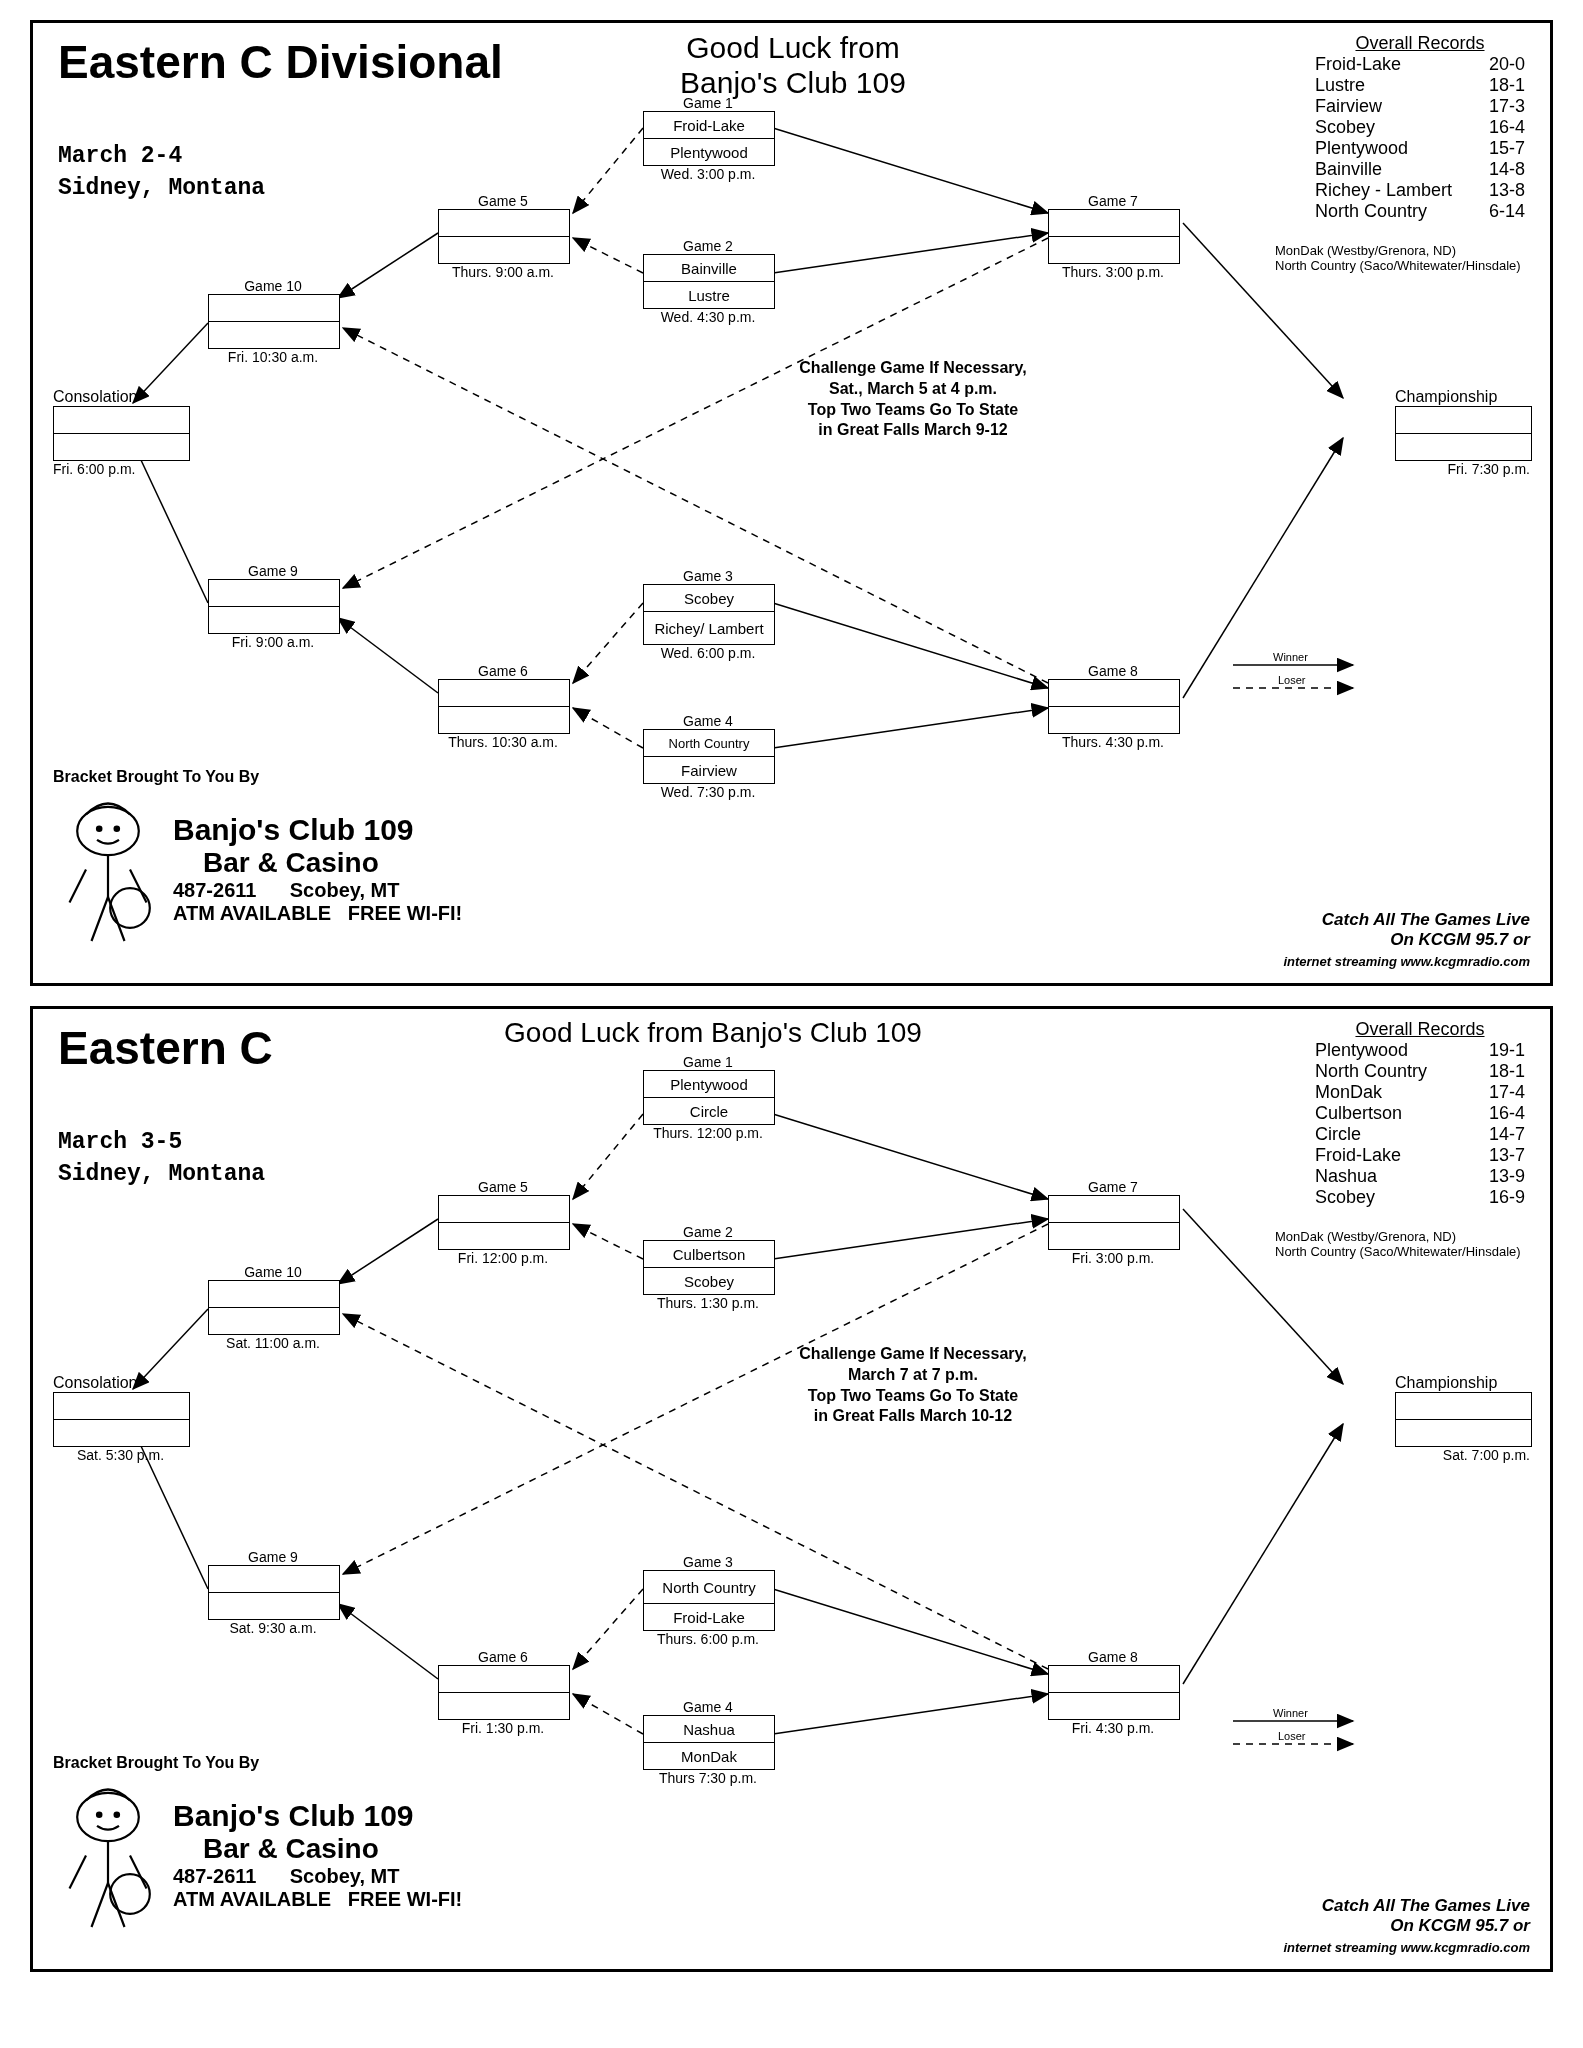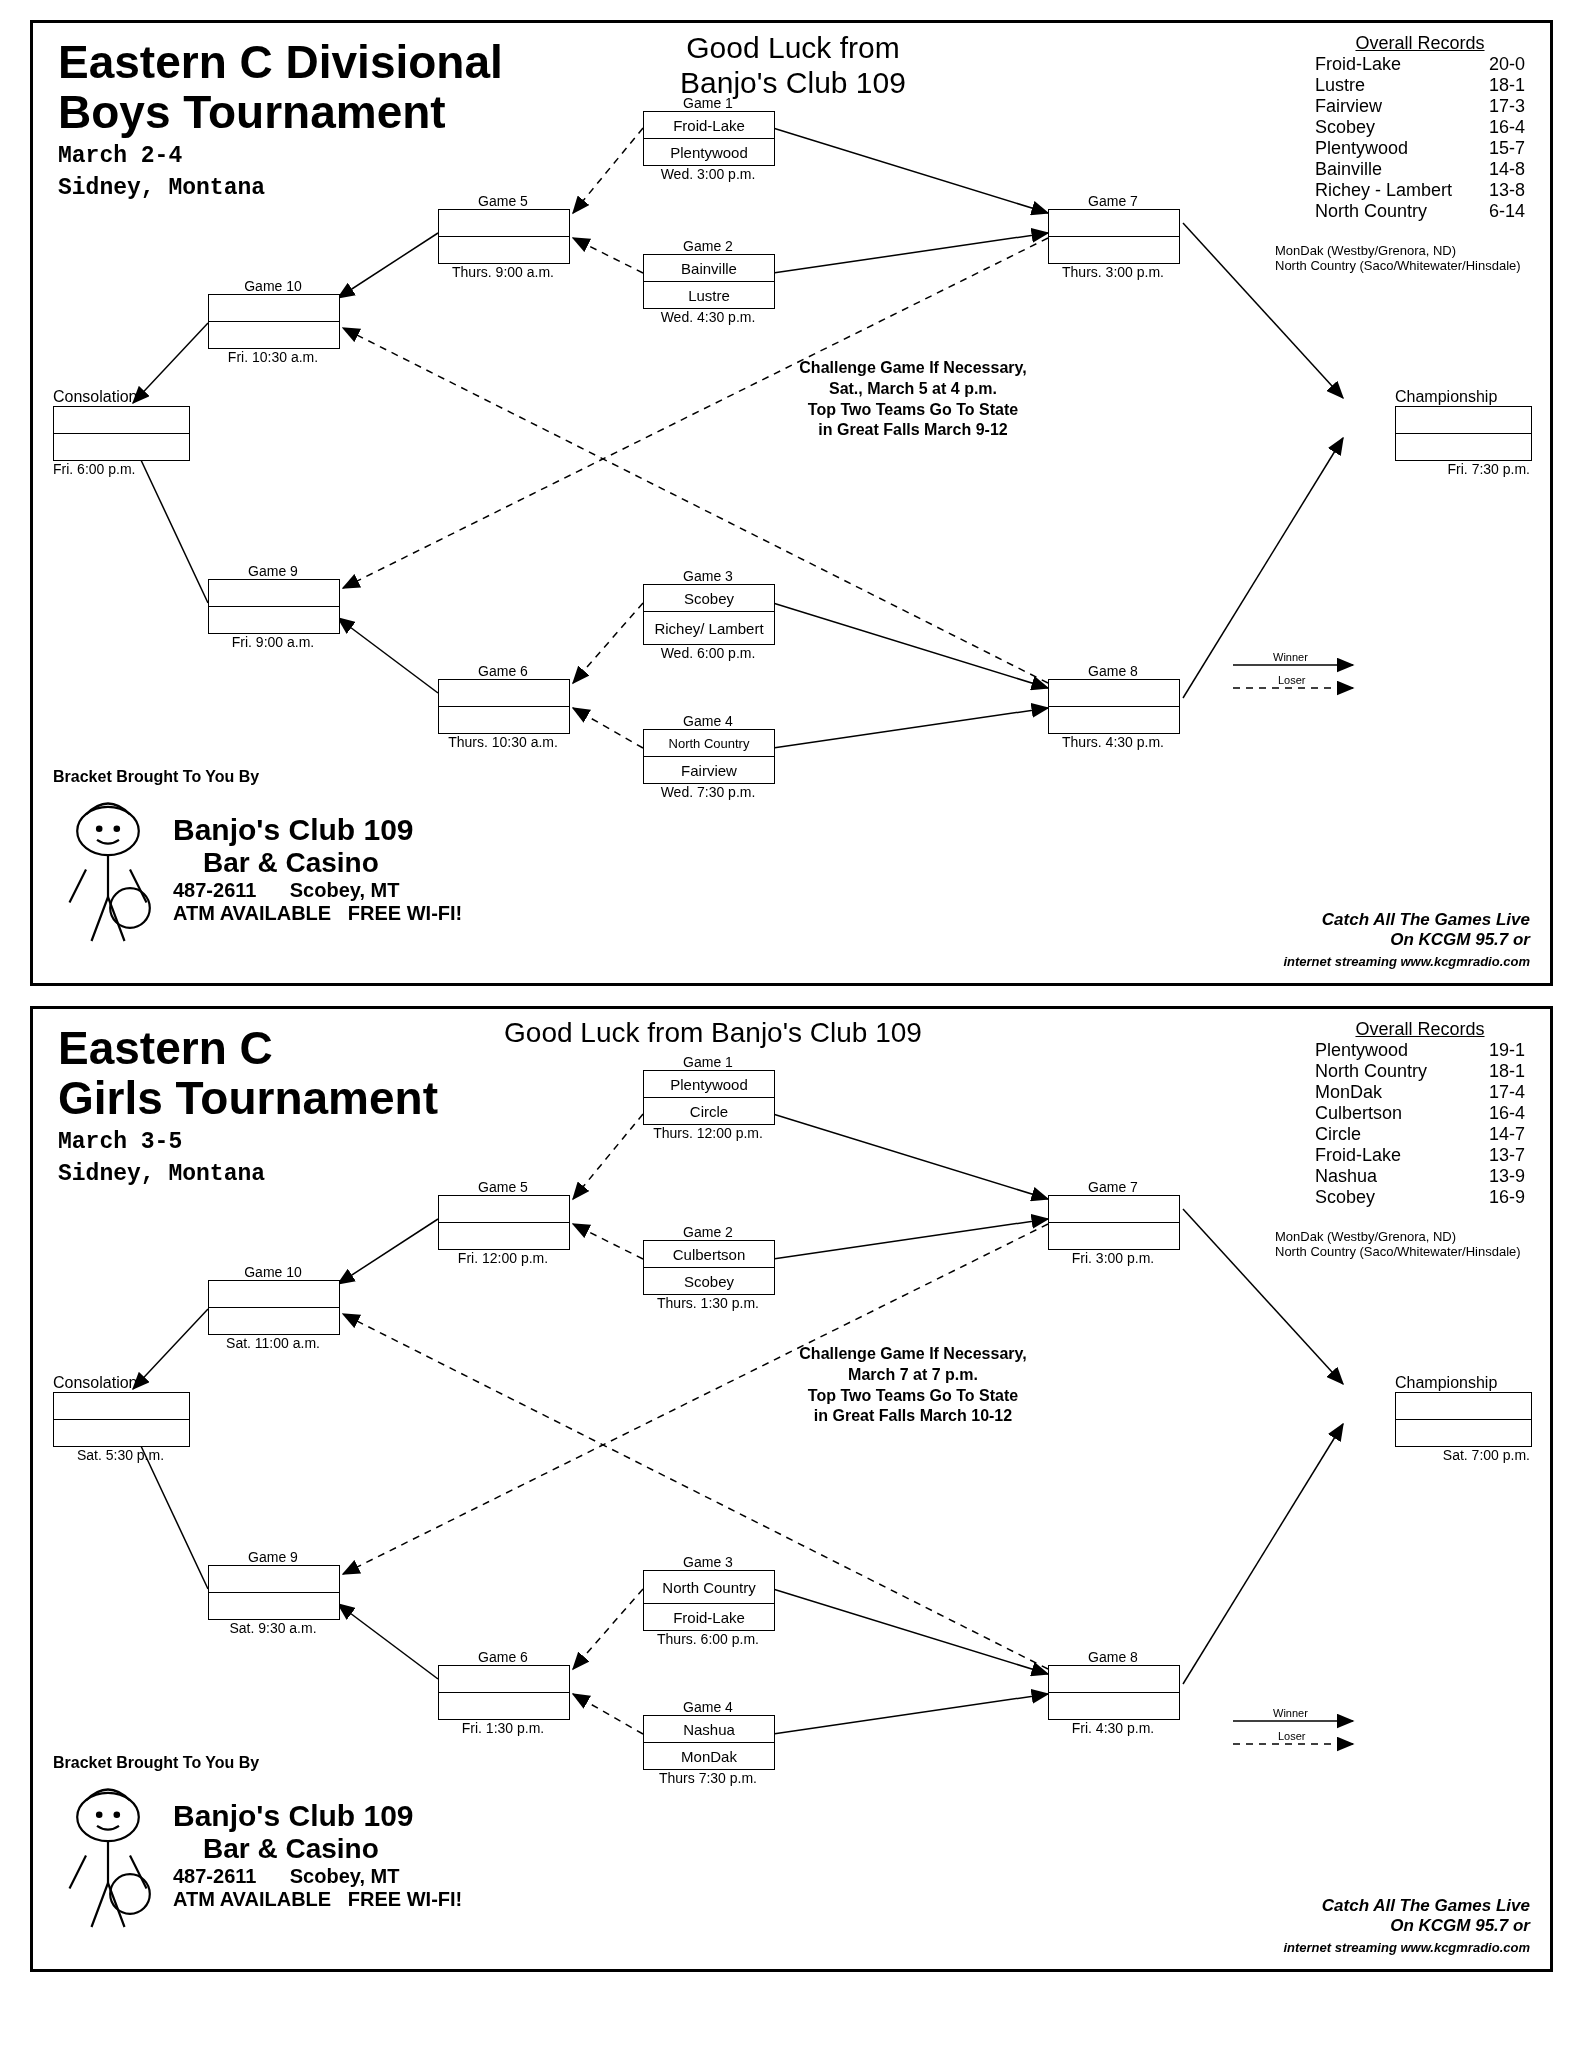--- a/index.html
+++ b/index.html
@@ -75,21 +75,20 @@
 
     <g stroke="#000" stroke-width="1.5" fill="none" marker-end="url(#ah)">
       <path d="M1200,642 L1320,642"></path>
     </g>
     <g stroke="#000" stroke-width="1.5" fill="none" stroke-dasharray="7 6" marker-end="url(#ah)">
       <path d="M1200,665 L1320,665"></path>
     </g>
   </svg>
 
   <div class="abs title" style="left:25px;top:15px;">Eastern C Divisional</div>
-  <div class="abs title" style="left:25px;top:65px;">Boys Tournament</div>
   <div class="abs sub" style="left:25px;top:120px;">March 2-4</div>
   <div class="abs sub" style="left:25px;top:152px;">Sidney, Montana</div>
 
   <div class="abs goodluck" style="left:550px;top:8px;width:420px;">
     <span>Good Luck from</span><br>
     <span>Banjo's Club 109</span>
   </div>
 
   <div class="abs" style="right:25px;top:10px;">
     <div class="rec-head" style="width:210px;">Overall Records</div>
@@ -295,21 +294,20 @@
     </g>
     <g stroke="#000" stroke-width="1.5" fill="none" marker-end="url(#ah)">
           <path d="M1200,712 L1320,712"></path>
         </g>
     <g stroke="#000" stroke-width="1.5" fill="none" stroke-dasharray="7 6" marker-end="url(#ah)">
           <path d="M1200,735 L1320,735"></path>
         </g>
   </svg>
 
   <div class="abs title" style="left:25px;top:15px;">Eastern C</div>
-  <div class="abs title" style="left:25px;top:65px;">Girls Tournament</div>
   <div class="abs sub" style="left:25px;top:120px;">March 3-5</div>
   <div class="abs sub" style="left:25px;top:152px;">Sidney, Montana</div>
 
   <div class="abs goodluck" style="left:370px;top:8px;width:620px;font-size:28px;">Good Luck from Banjo's Club 109</div>
 
   <div class="abs" style="right:25px;top:10px;">
     <div class="rec-head" style="width:210px;">Overall Records</div>
     <div id="girls-recs">
           <div class="rec-row">
             <span>Plentywood</span>

